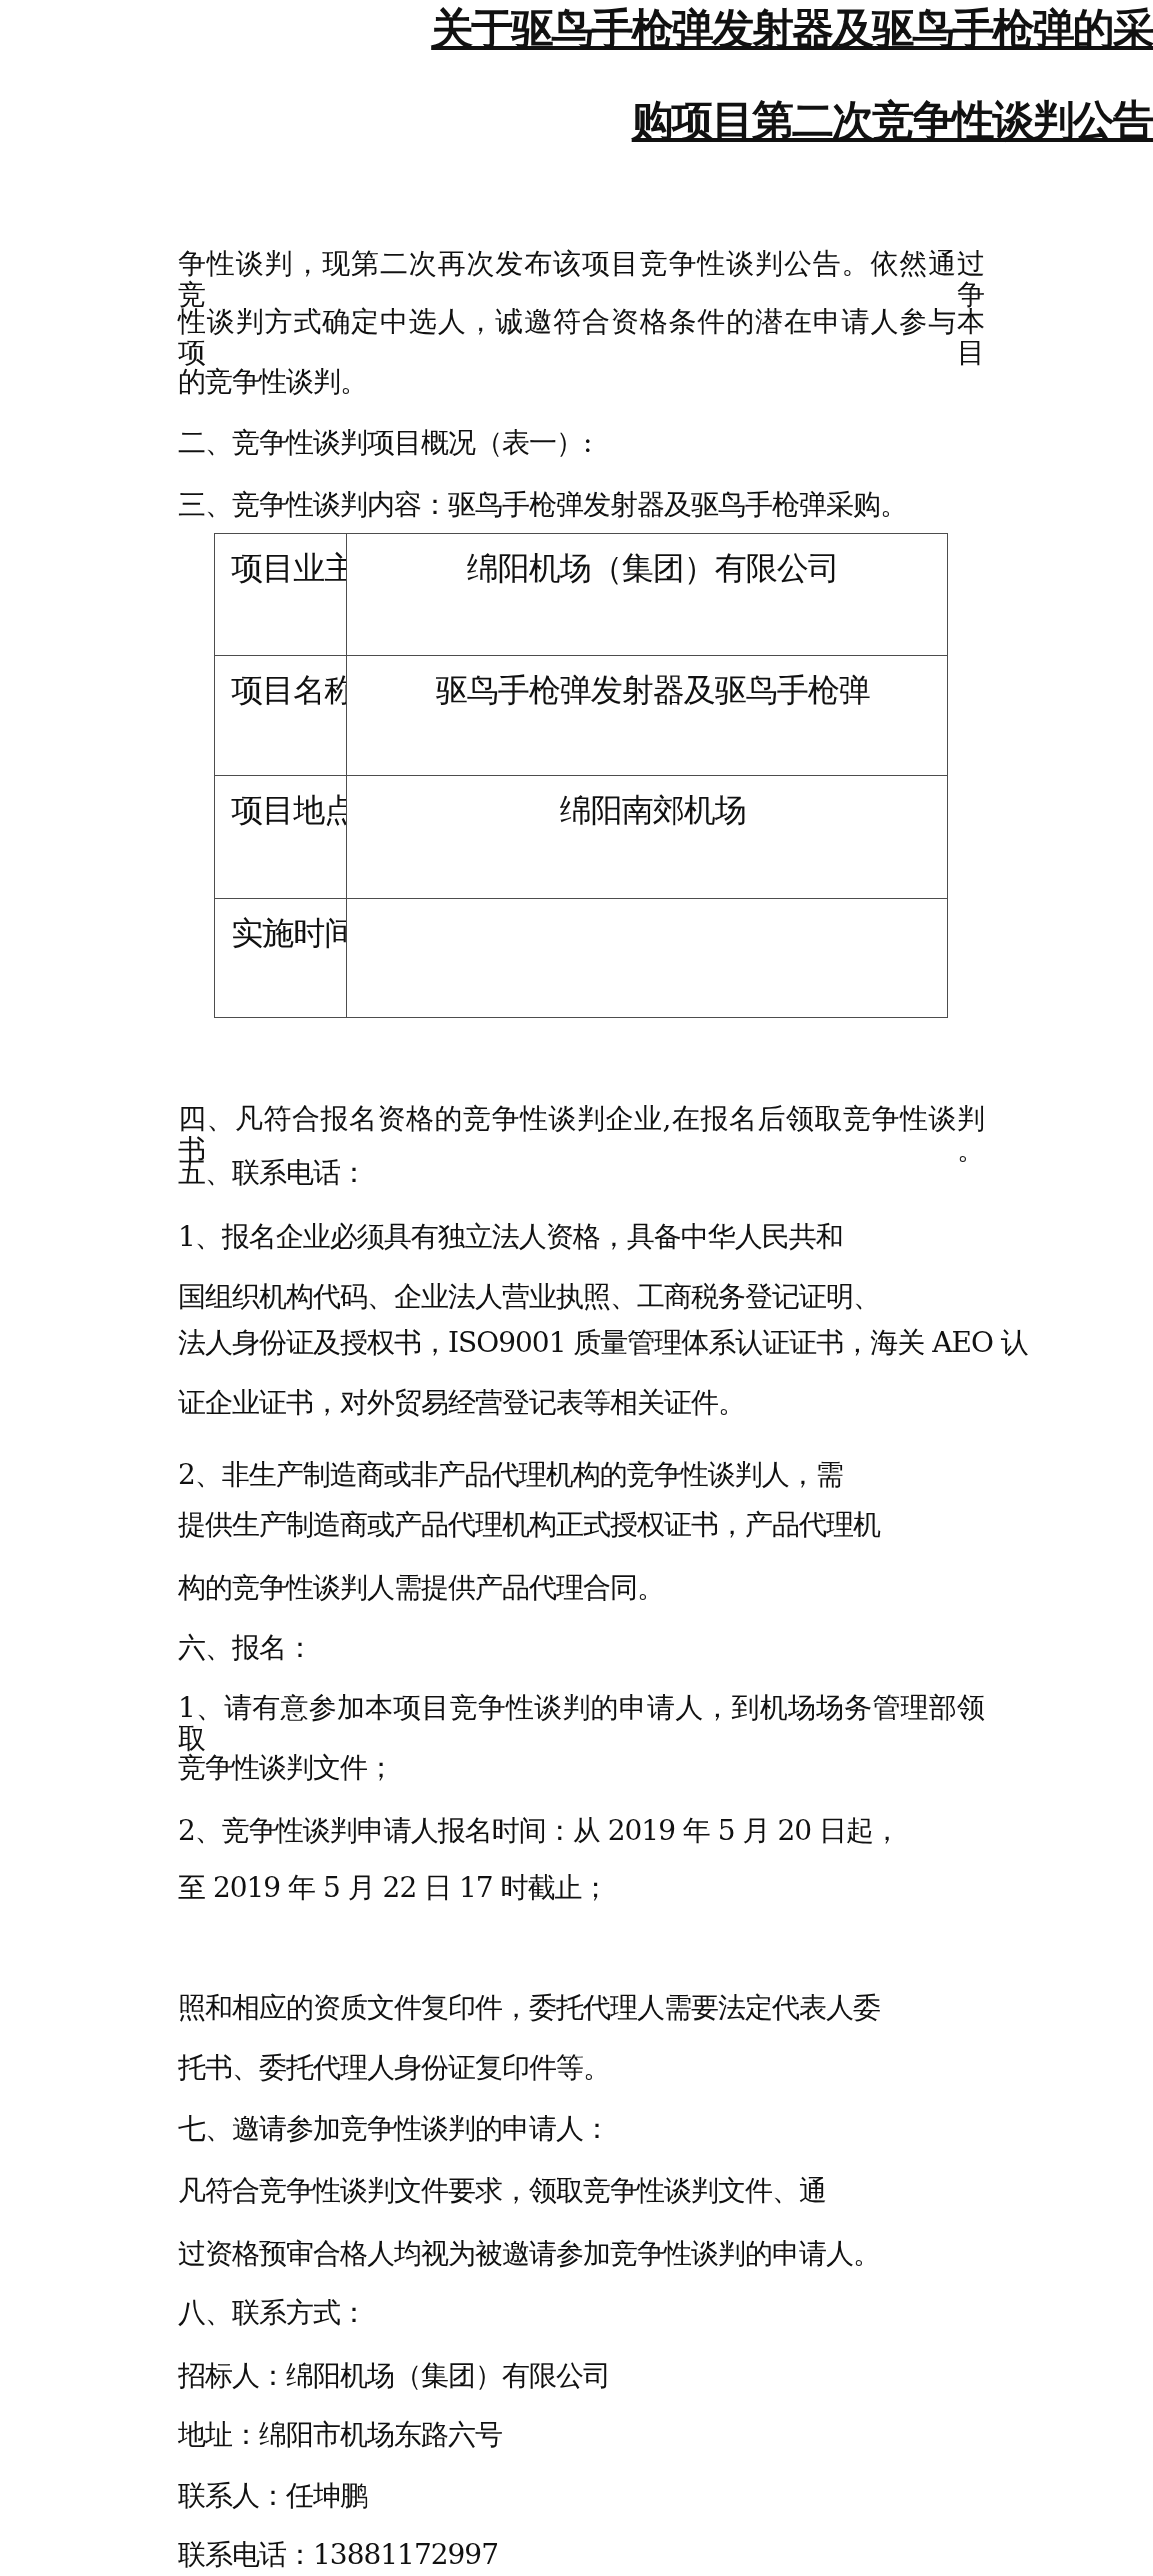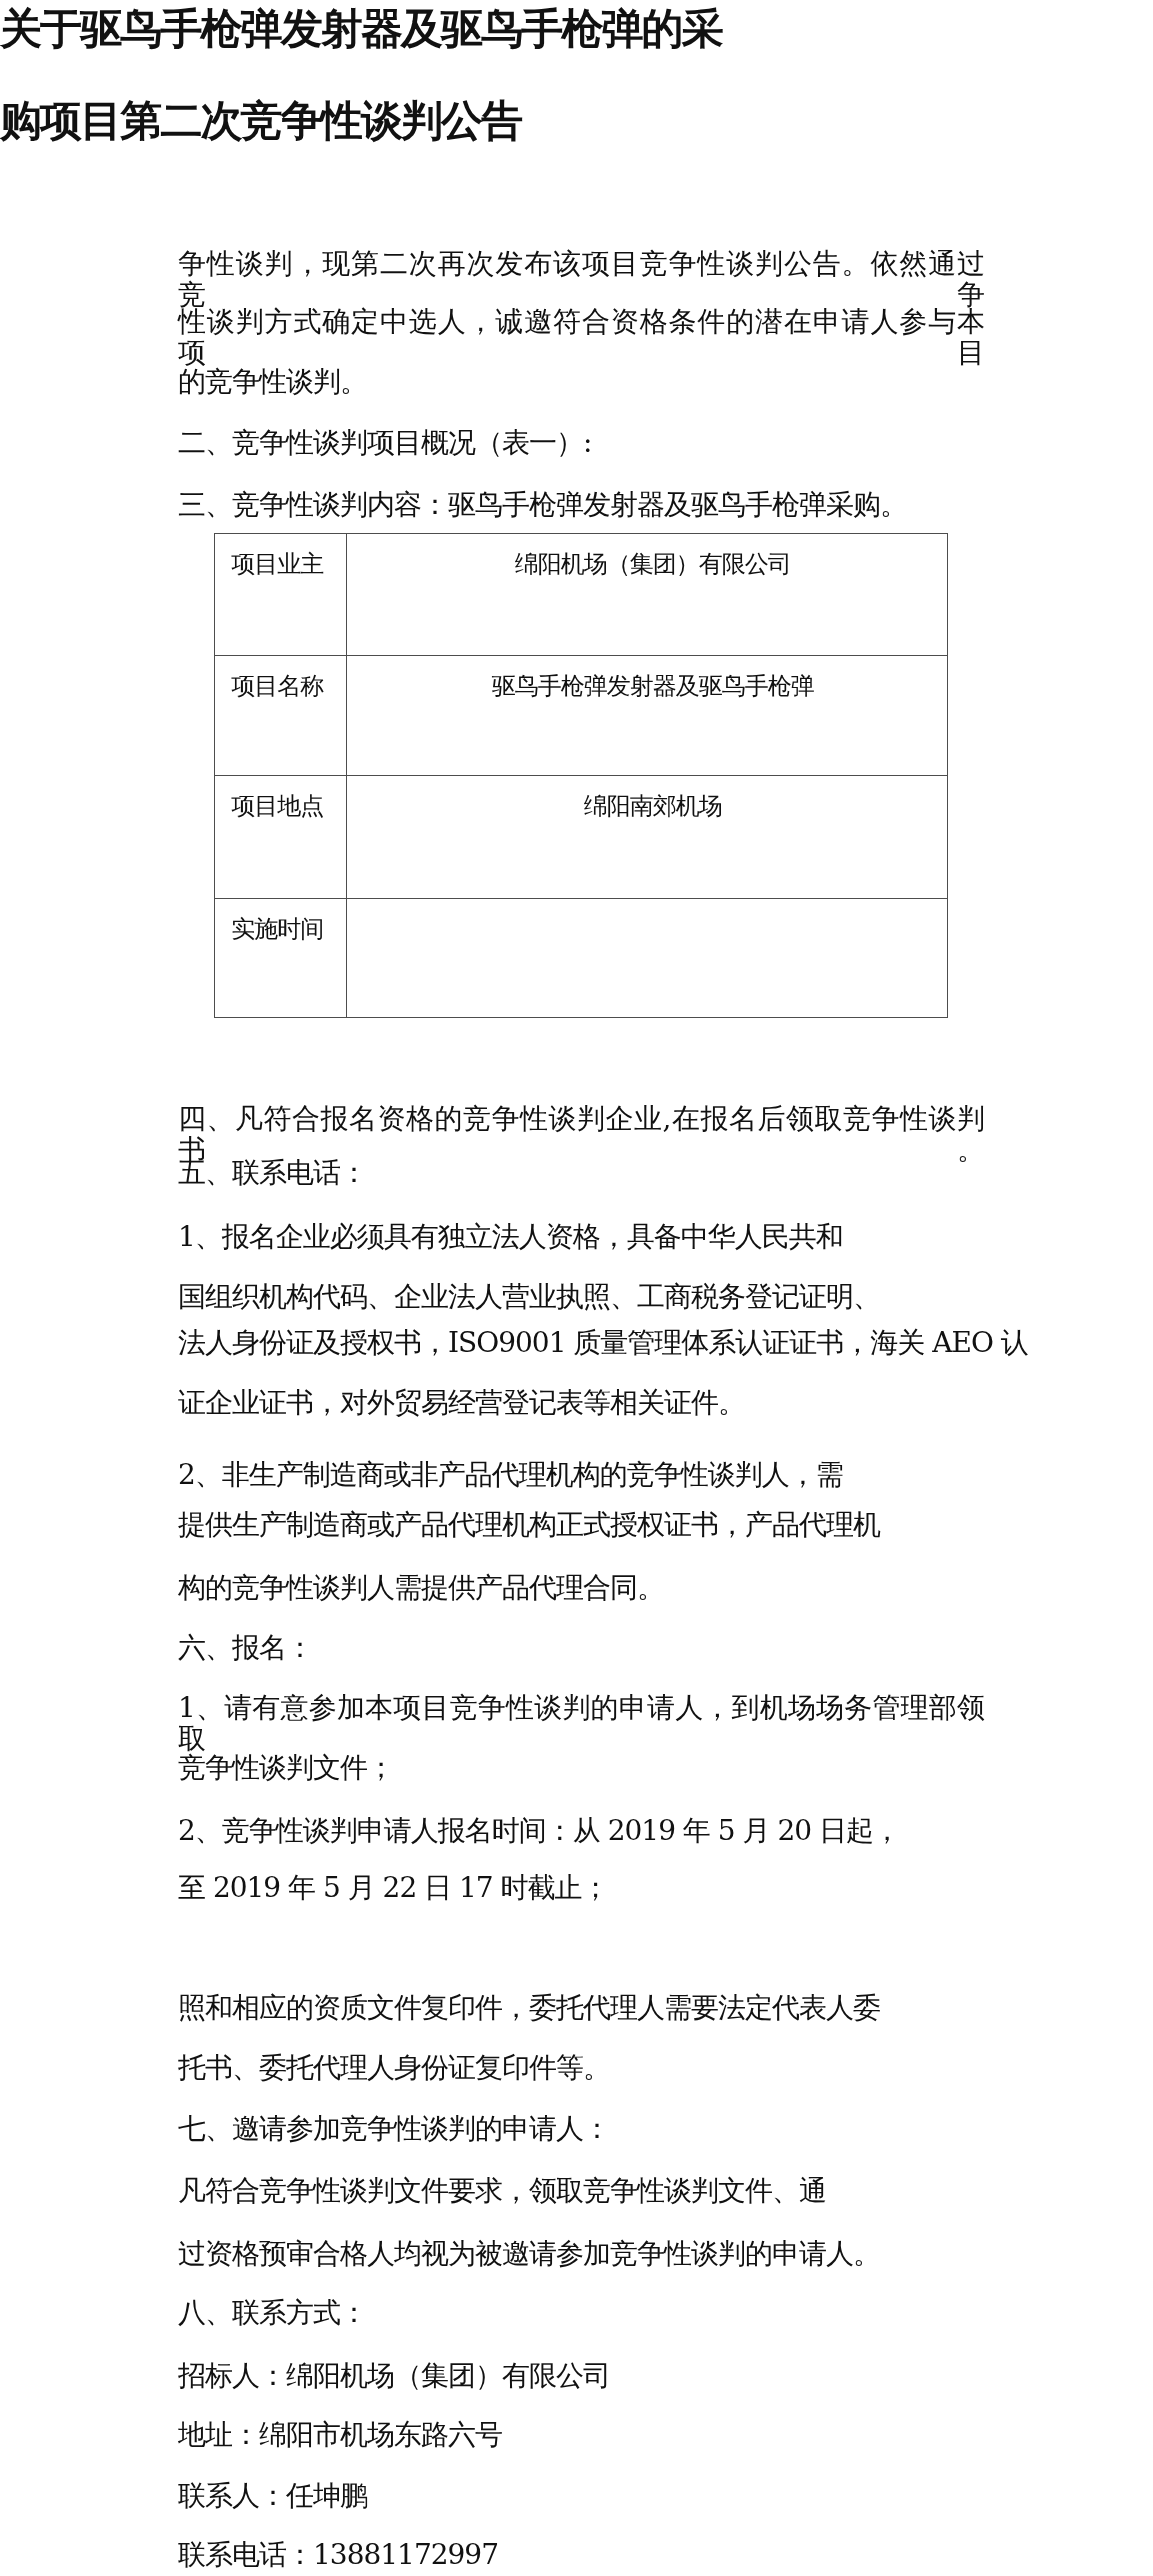--- a/index.html
+++ b/index.html
@@ -8,26 +8,27 @@
     width:1153px;
     height:2576px;
     background:#ffffff;
     font-family:"DejaVu Serif","Liberation Serif",serif;
     color:#111111;
     overflow:hidden;
   }
   .title-line{
     position:absolute;
     left:0; right:0;
-    text-align:left;
+    text-align:right;
     font-weight:bold;
     font-size:42px;
     letter-spacing:-1.9px;
     line-height:1;
     white-space:nowrap;
+    text-decoration:underline;
   }
   .line{
     position:absolute;
     left:178px;
     font-size:28px;
     letter-spacing:-1px;
     line-height:1.1;
     white-space:nowrap;
   }
   
@@ -47,21 +48,21 @@
     background:#ffffff;
   }
   .t-row{
     display:flex;
     box-sizing:border-box;
     border-top:1.4px solid #4d4d4d;
   }
   .t-row:first-child{border-top:none;}
   .t-cell{
     box-sizing:border-box;
-    font-size:24px;
+    font-size:32px;
     letter-spacing:-1px;
     line-height:1.1;
     white-space:nowrap;
     overflow:hidden;
   }
   .t-label{
     width:132px;
     border-right:1.4px solid #4d4d4d;
     padding:17.3px 0 0 16.3px;
   }

